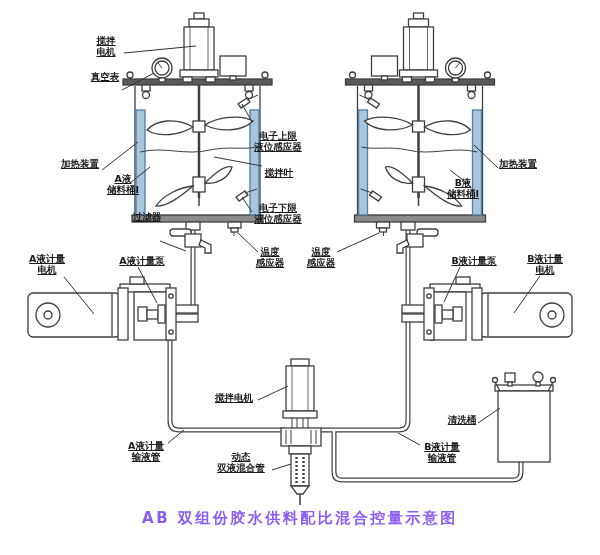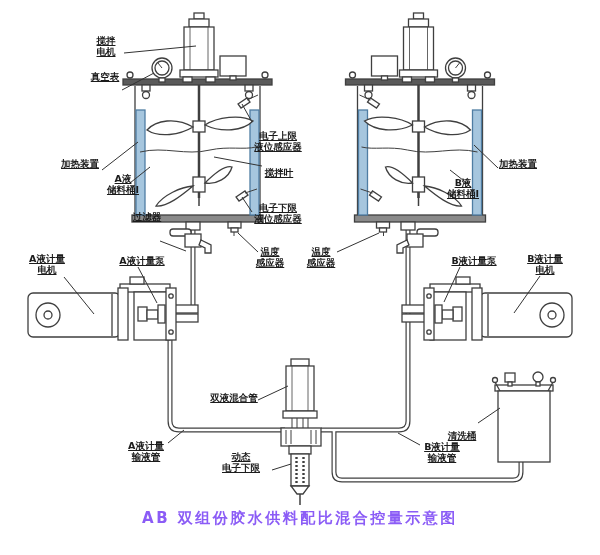--- a/index.html
+++ b/index.html
@@ -234,24 +234,24 @@
 <div class="lbl" style="left:252px;top:247px;width:36px">温度
 感应器</div>
 <div class="lbl" style="left:303px;top:247px;width:36px">温度
 感应器</div>
 <div class="lbl" style="left:496px;top:159px;width:44px">加热装置</div>
 <div class="lbl" style="left:442px;top:178px;width:42px">B液
 储料桶I</div>
 <div class="lbl" style="left:448px;top:256px;width:52px">B液计量泵</div>
 <div class="lbl" style="left:522px;top:254px;width:46px">B液计量
 电机</div>
-<div class="lbl" style="left:210px;top:393px;width:48px">双液混合管</div>
+<div class="lbl" style="left:210px;top:393px;width:48px">搅拌电机</div>
 <div class="lbl" style="left:210px;top:452px;width:62px">动态
-电子下限</div>
+双液混合管</div>
 <div class="lbl" style="left:122px;top:441px;width:48px">A液计量
 输液管</div>
 <div class="lbl" style="left:418px;top:442px;width:48px">B液计量
 输液管</div>
-<div class="lbl" style="left:444px;top:431px;width:36px">清洗桶</div>
+<div class="lbl" style="left:444px;top:415px;width:36px">清洗桶</div>
 
 <div class="caption">AB 双组份胶水供料配比混合控量示意图</div>
 
 </div>
 
 </body></html>

